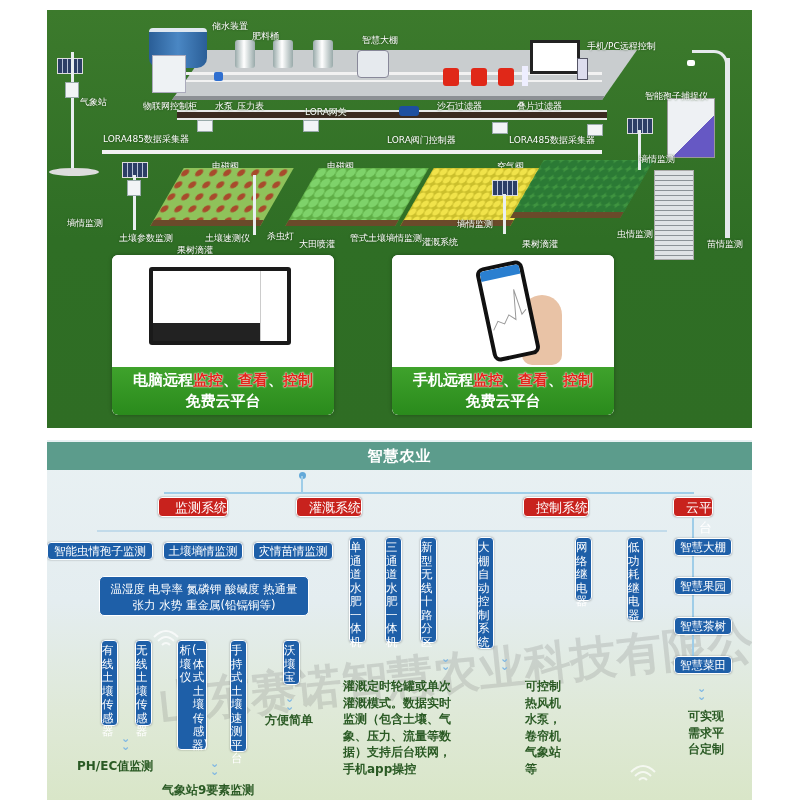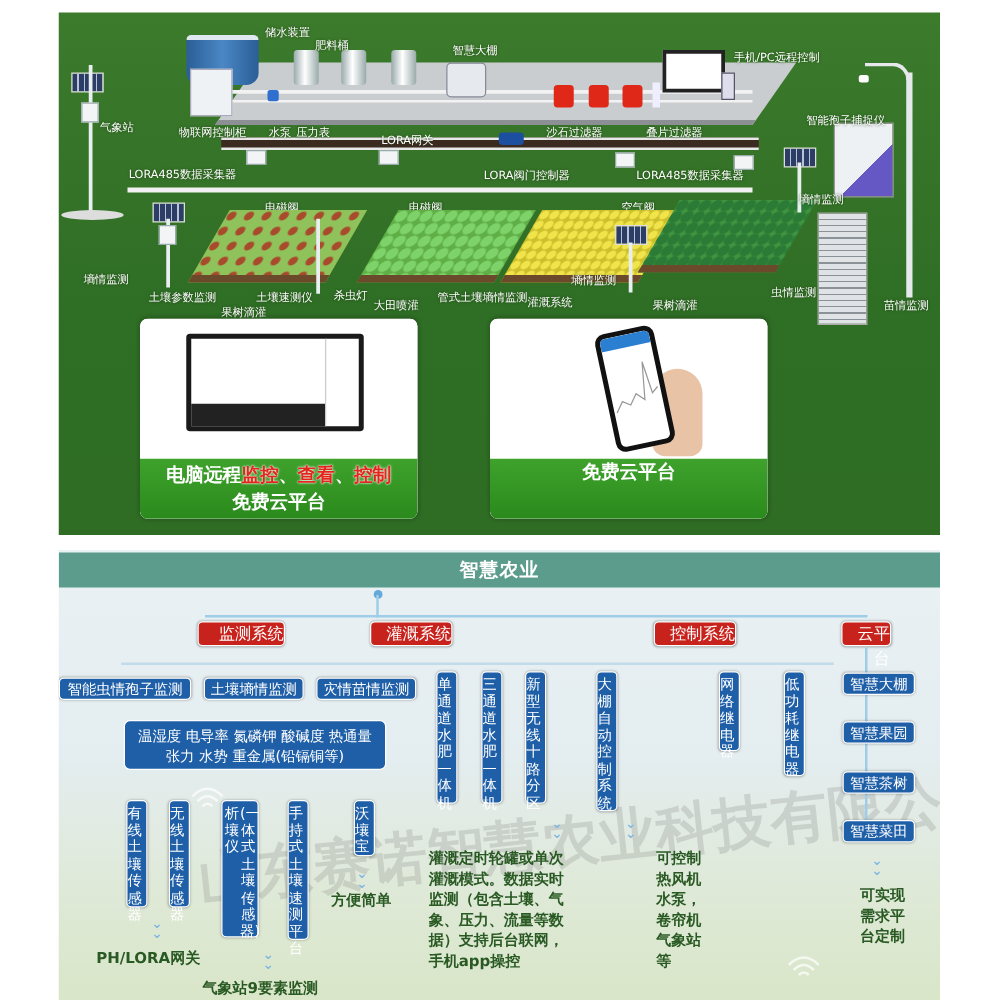--- a/index.html
+++ b/index.html
@@ -167,20 +167,21 @@
       <div class="phone">
           <div class="scr">
             <div class="hdr"></div>
         <svg width="40" height="50" style="position:absolute;left:0;top:20px">
               <polyline points="2,40 8,32 14,36 20,28 26,34 30,4 33,30 38,26" fill="none" stroke="#999" stroke-width="1"></polyline>
             </svg>
       </div>
         </div>
     </div>
     <div class="cap">
+      <div class="l1"><span>手机远程</span><span class="red">监控</span><span>、</span><span class="red">查看</span><span>、</span><span class="red">控制</span></div>
       <div class="l2">免费云平台</div>
     </div>
   </div>
 </div>
 
 <div id="bottom" class="abs">
   <div class="wm" style="left:110px;top:200px;font-size:46px;transform:rotate(-6deg)">山东赛诺智慧农业科技有限公司</div>
   <div class="banner">智慧农业</div>
 
   <div class="dot" style="left:252px;top:32px"></div>
@@ -206,21 +207,21 @@
   <div class="vbtn2" style="left:130px;top:200px;height:110px">
       <span>(一体式土壤传感器)</span>
       <span>析壤仪</span>
     </div>
   <div class="vbtn" style="left:183px;top:200px;height:112px">手持式土壤速测平台</div>
   <div class="vbtn" style="left:236px;top:200px;height:45px">沃壤宝</div>
 
   <div class="chev" style="left:74px;top:295px">⌄<br>⌄</div>
   <div class="chev" style="left:163px;top:320px">⌄<br>⌄</div>
   <div class="chev" style="left:238px;top:255px">⌄<br>⌄</div>
-  <div class="note" style="left:30px;top:318px">PH/LORA网关</div>
+  <div class="note" style="left:30px;top:318px">PH/EC值监测</div>
   <div class="note" style="left:115px;top:342px">气象站9要素监测</div>
   <div class="note" style="left:218px;top:272px">方便简单</div>
 
   <div class="vbtn" style="left:302px;top:97px;height:106px">单通道水肥一体机</div>
   <div class="vbtn" style="left:338px;top:97px;height:106px">三通道水肥一体机</div>
   <div class="vbtn" style="left:373px;top:97px;height:106px">新型无线十路分区</div>
   <div class="chev" style="left:394px;top:215px">⌄<br>⌄</div>
   <div class="note" style="left:296px;top:238px;width:116px">灌溉定时轮罐或单次灌溉模式。数据实时监测（包含土壤、气象、压力、流量等数据）支持后台联网，手机app操控</div>
 
   <div class="vbtn" style="left:430px;top:97px;height:112px">大棚自动控制系统</div>

